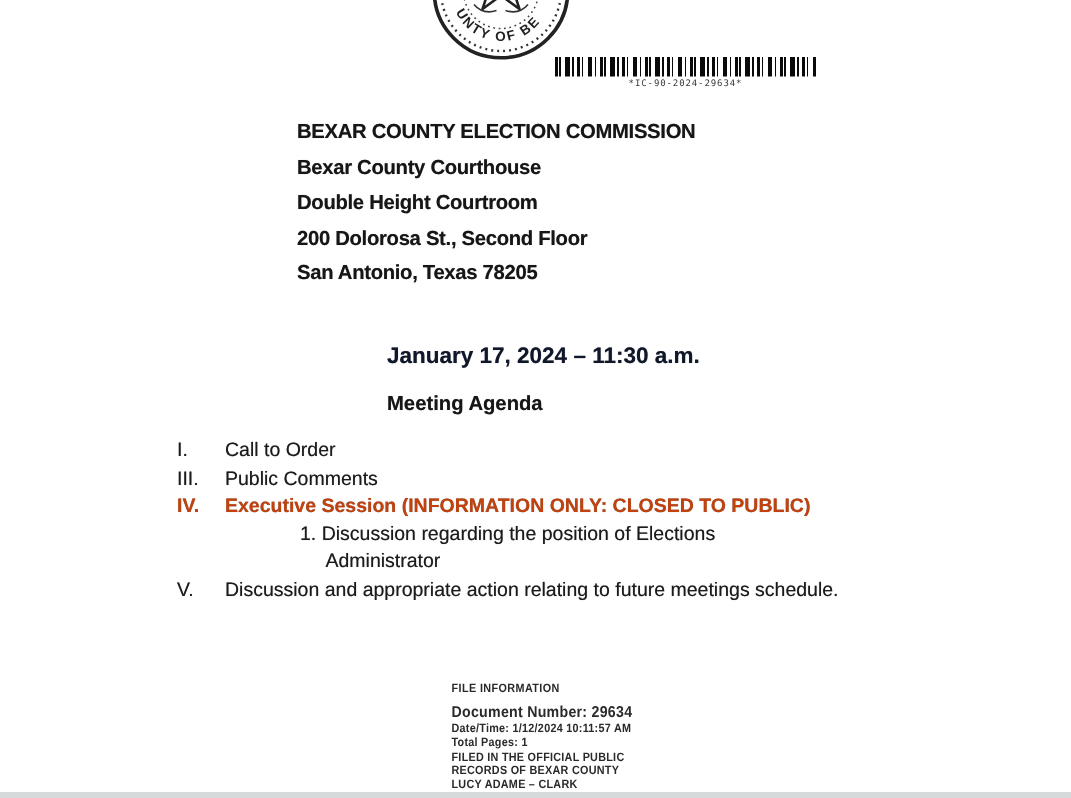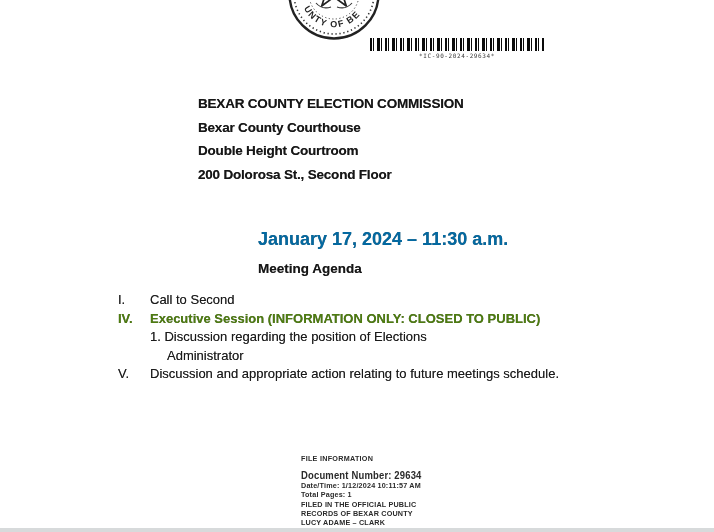--- a/index.html
+++ b/index.html
@@ -42,46 +42,46 @@
   .barcode-text {
     margin-top: 1px;
     font-family: "DejaVu Sans Mono", monospace;
     font-size: 6px; letter-spacing: 0.6px;
     color: #3a3a3a; text-align: center;
     filter: blur(0.3px);
   }
 
   
   .doc-header {
-    position: absolute; left: 198px; top: 92px;
+    position: absolute; left: 198px; top: 76px;
     font-size: 13.5px; font-weight: bold; letter-spacing: -0.2px;
     line-height: 23.5px; color: #161616; white-space: nowrap;
   }
 
   .date-line {
     position: absolute; left: 258px; top: 229px;
-    font-size: 18px; font-weight: bold; color: #0369a1; white-space: nowrap;
+    font-size: 15px; font-weight: bold; color: #0f172a; white-space: nowrap;
   }
   .agenda-title {
     position: absolute; left: 258px; top: 261px;
     font-size: 13.5px; font-weight: bold; color: #161616; white-space: nowrap;
   }
 
   
   .agenda {
     position: absolute; left: 118px; top: 291px;
     font-size: 13px; line-height: 18.6px; color: #1b1b1b;
   }
   .agenda-row { display: flex; align-items: flex-start; }
   .agenda-row .numeral { flex: 0 0 32px; }
   .agenda-row .item-text { width: 420px; }
-  .agenda-row.bold { font-weight: bold; color: #4d7c0f; }
+  .agenda-row.bold { font-weight: bold; color: #c2410c; }
   .agenda-row.sub .item-text { width: 420px; }
   .agenda-row.subsub .item-text {
-    width: 312px;
+    margin-left: 50px; width: 312px;
     padding-left: 17px; text-indent: -17px;
   }
 
   
   .stamp {
     position: absolute; left: 301px; top: 454px;
     transform: scaleX(0.9); transform-origin: left top;
     color: #2a2a2a; font-weight: bold; white-space: nowrap;
     filter: blur(0.2px);
   }
@@ -118,29 +118,34 @@
   <div class="barcode-wrap">
     <div class="barcode-bars"></div>
     <div class="barcode-text">*IC-90-2024-29634*</div>
   </div>
 
   <div class="doc-header scan">
     <div>BEXAR COUNTY ELECTION COMMISSION</div>
     <div>Bexar County Courthouse</div>
     <div>Double Height Courtroom</div>
     <div>200 Dolorosa St., Second Floor</div>
+    <div>San Antonio, Texas 78205</div>
   </div>
 
   <div class="date-line scan">January 17, 2024 – 11:30 a.m.</div>
   <div class="agenda-title scan">Meeting Agenda</div>
 
   <div class="agenda scan">
     <div class="agenda-row">
       <span class="numeral">I.</span>
-      <div class="item-text">Call to Second</div>
+      <div class="item-text">Call to Order</div>
+    </div>
+    <div class="agenda-row">
+      <span class="numeral">III.</span>
+      <div class="item-text">Public Comments</div>
     </div>
     <div class="agenda-row bold">
       <span class="numeral">IV.</span>
       <div class="item-text">Executive Session (INFORMATION ONLY: CLOSED TO PUBLIC)</div>
     </div>
     <div class="agenda-row subsub">
       <span class="numeral"></span>
       <div class="item-text">1. Discussion regarding the position of Elections Administrator</div>
     </div>
     <div class="agenda-row">

